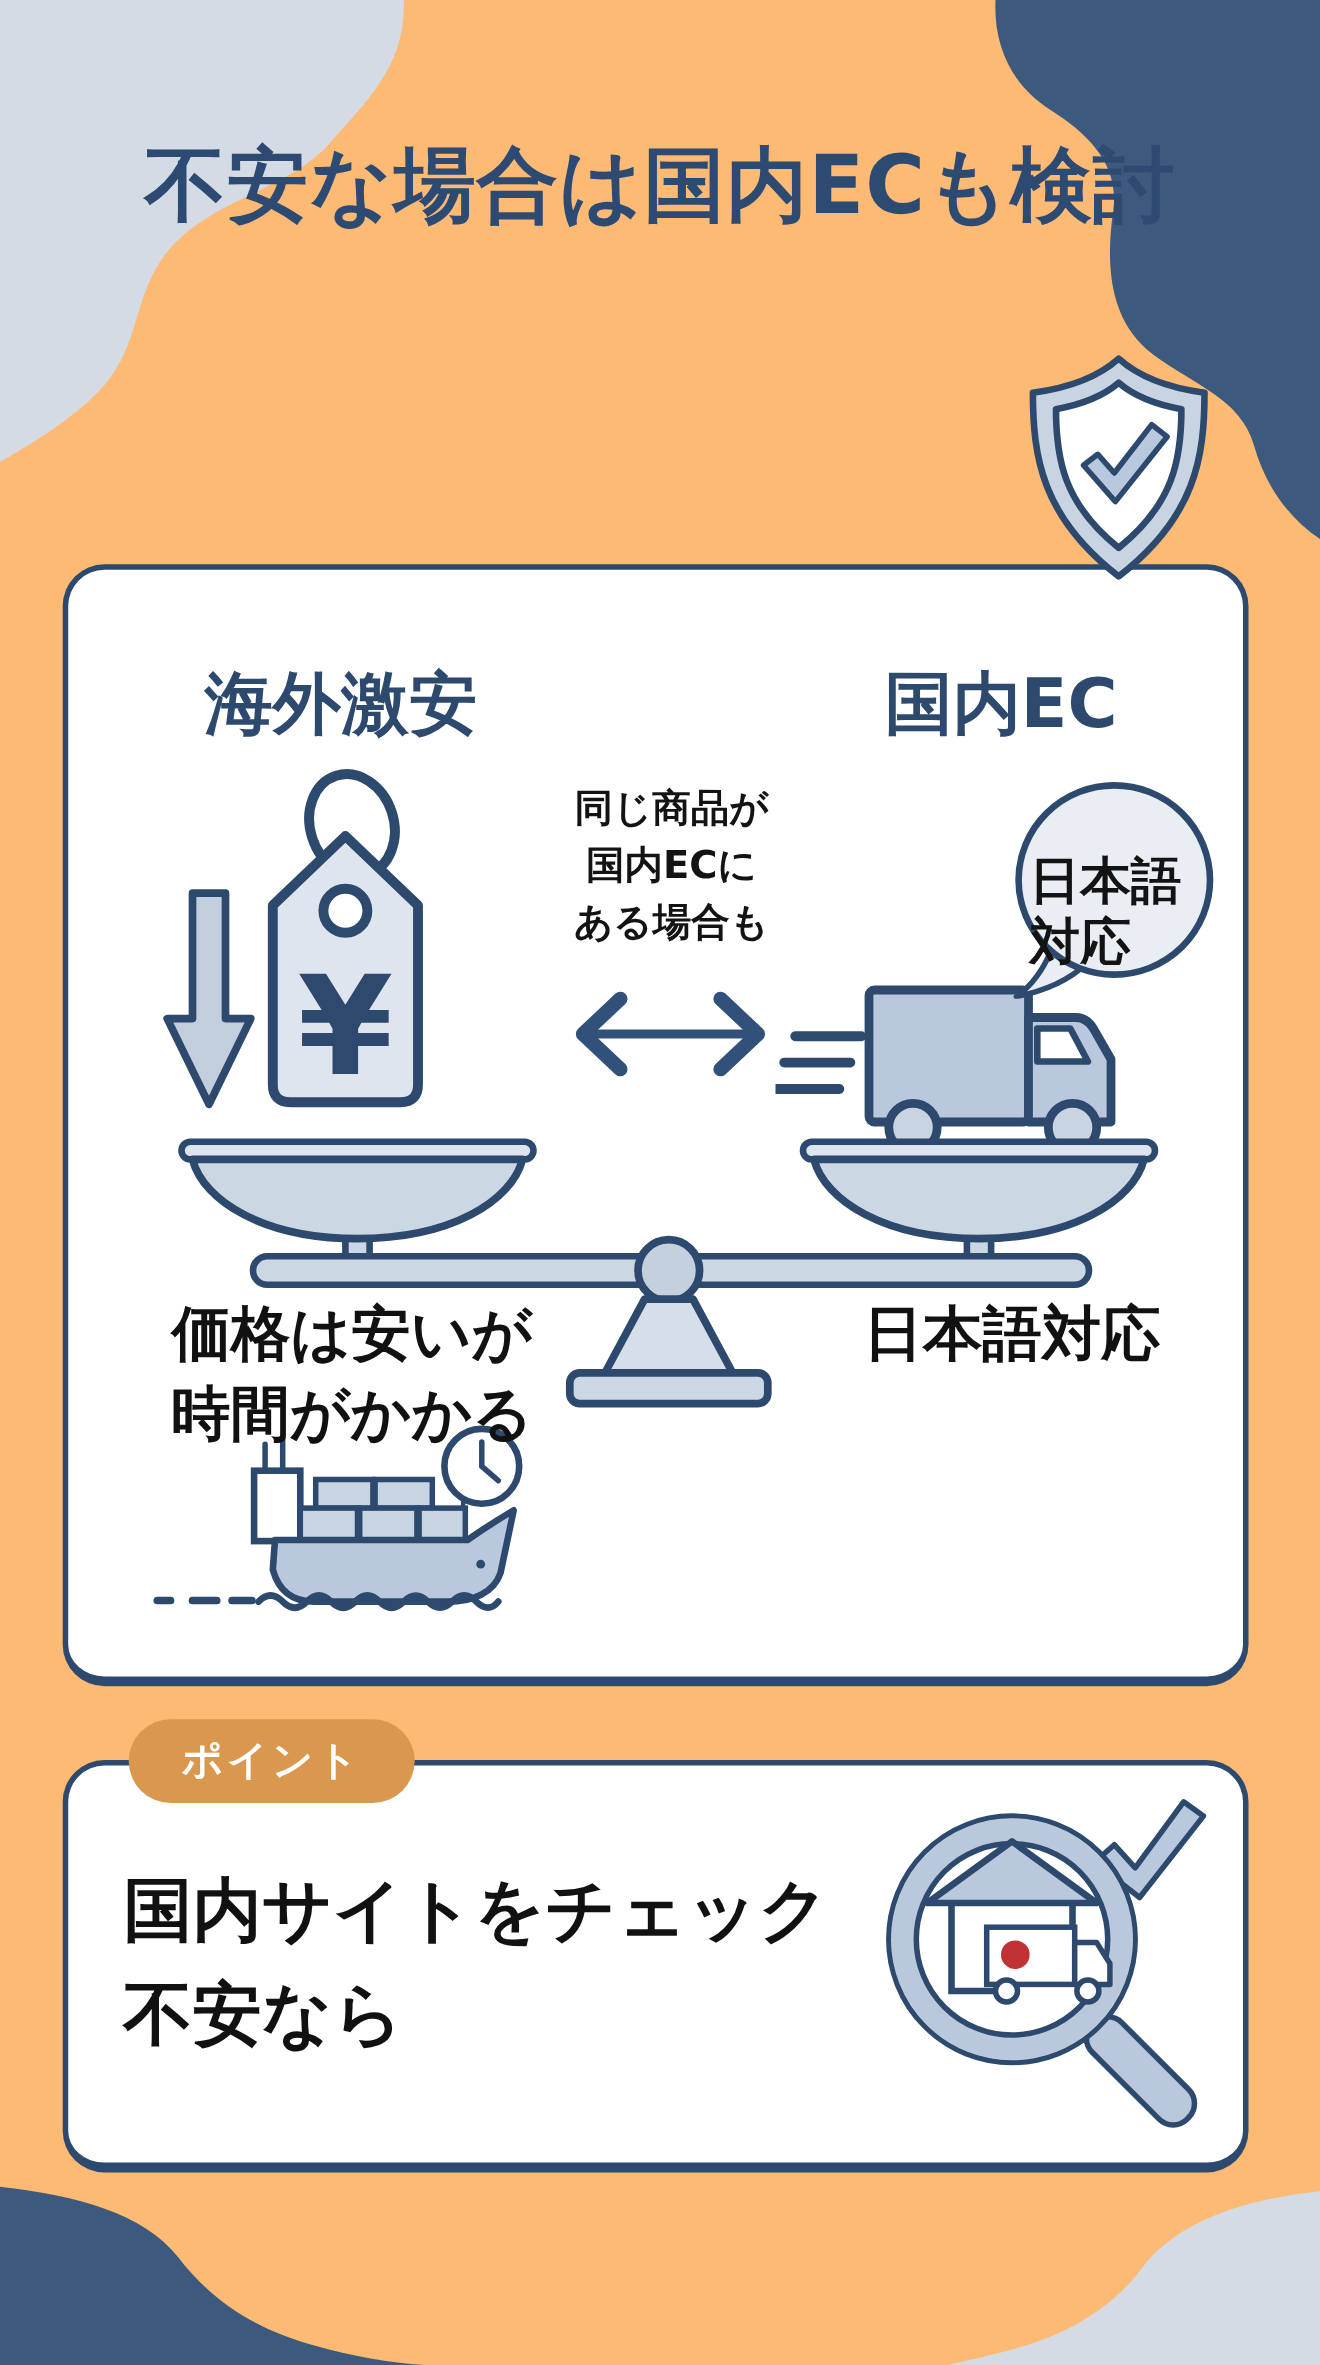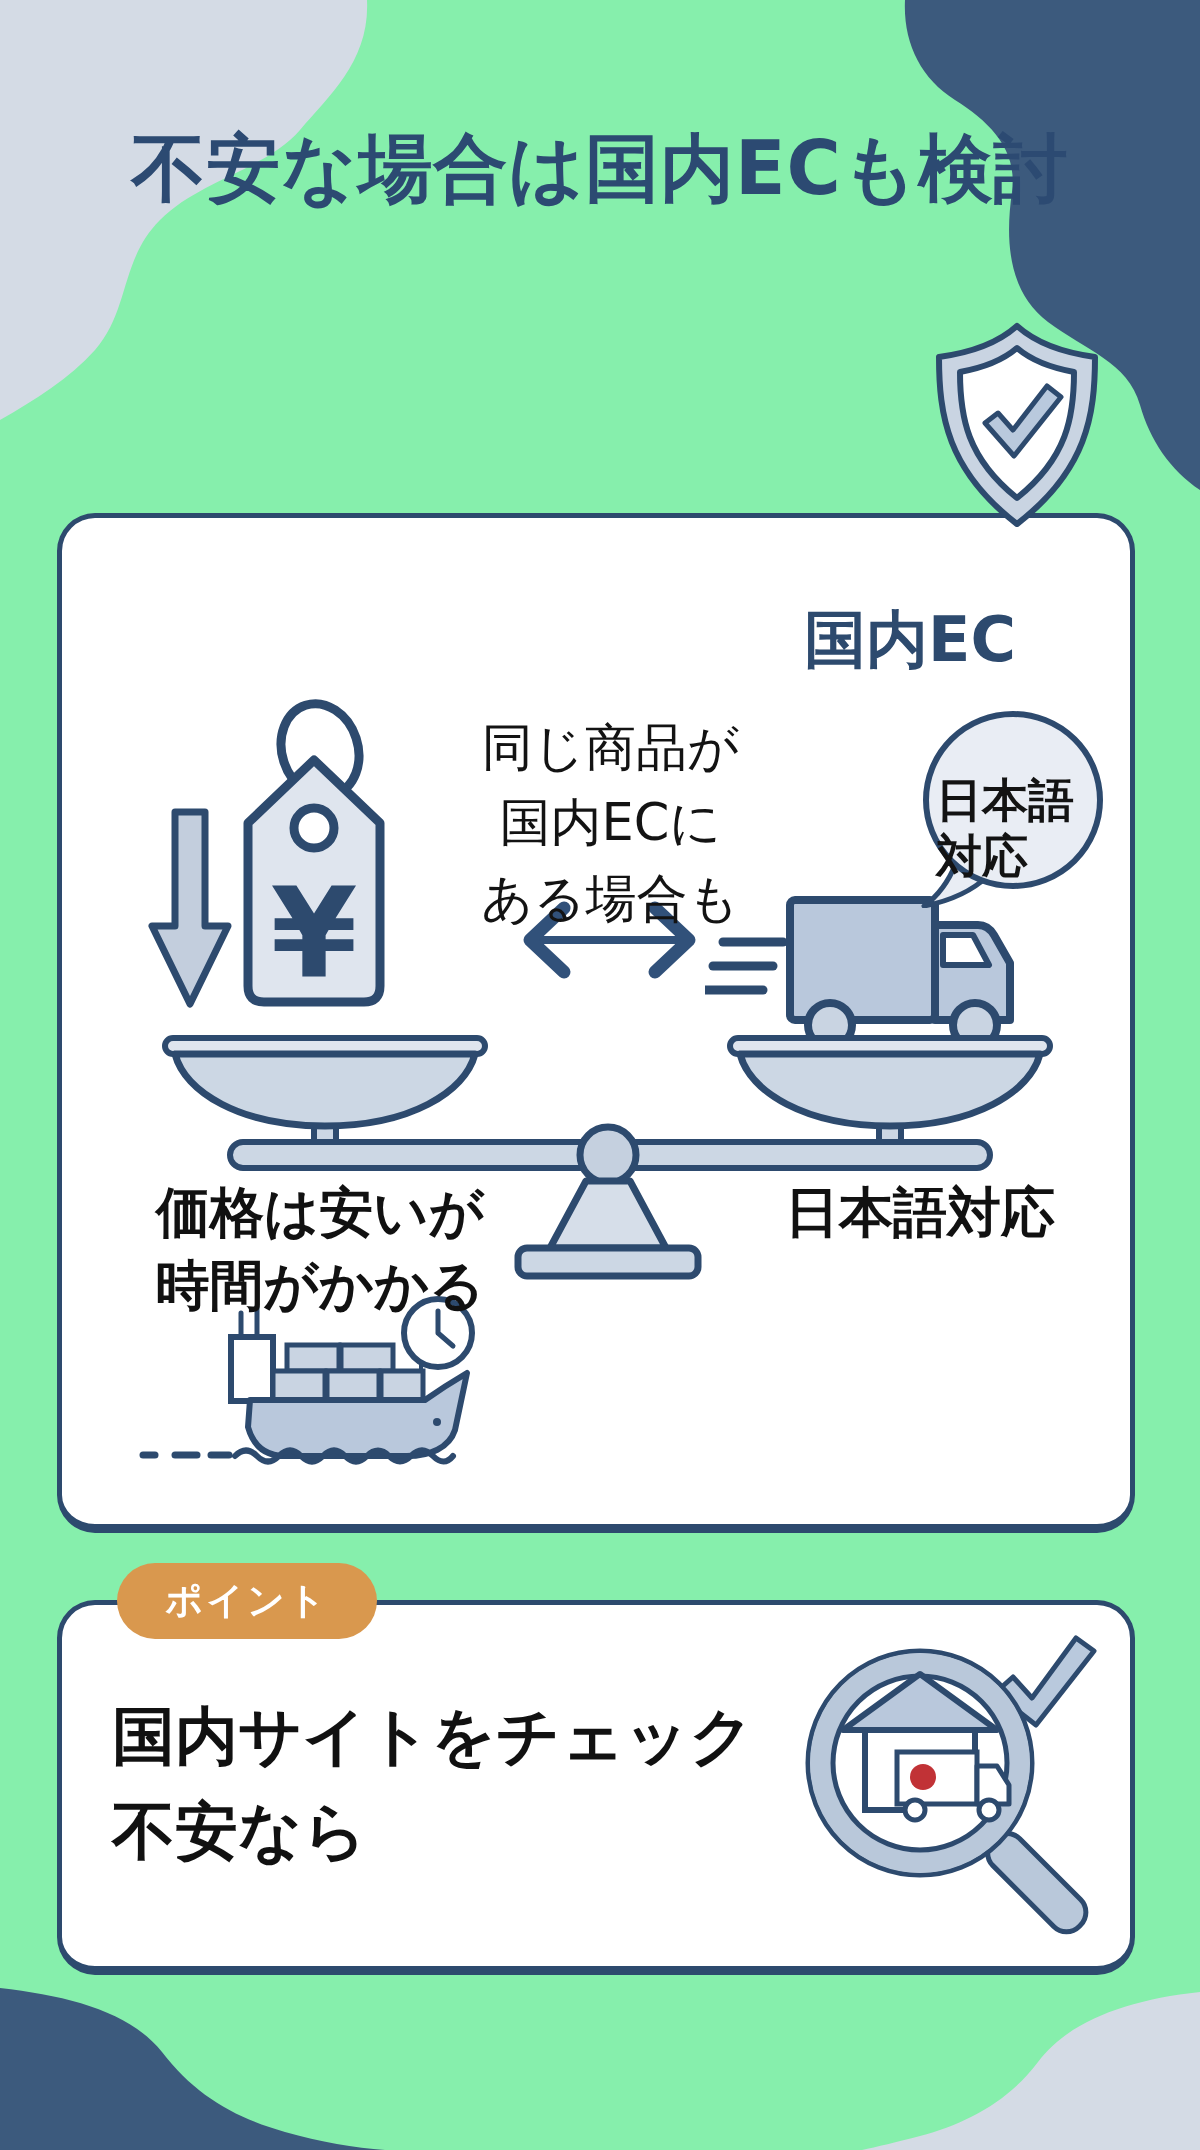--- a/index.html
+++ b/index.html
@@ -1,17 +1,17 @@
 <!DOCTYPE html>
 <html><head>
 <meta charset="utf-8">
 <style>
   html,body{margin:0;padding:0;}
   body{font-family:"DejaVu Sans","Liberation Sans",sans-serif;}
-  #page{position:relative;width:1200px;height:2150px;background:#86efac;overflow:hidden;}
+  #page{position:relative;width:1200px;height:2150px;background:#fdba74;overflow:hidden;}
   .abs{position:absolute;}
   svg{display:block;}
 
   
   .title{top:120px;left:0;width:100%;text-align:center;font-size:74px;font-weight:900;
          color:#2c4a72;letter-spacing:1px;z-index:3;}
   .subtitle{top:243px;left:90px;font-size:51px;font-weight:900;color:#1a1a1c;
             letter-spacing:1px;z-index:3;}
   .shield{top:320px;left:925px;z-index:5;}
 
@@ -24,21 +24,21 @@
               box-sizing:border-box;z-index:1;}
   .badge{left:117px;top:1563px;width:260px;height:76px;background:#d9984e;border-radius:38px;
          display:flex;align-items:center;justify-content:center;color:#ffffff;
          font-size:37px;font-weight:900;letter-spacing:3px;z-index:4;}
 
   
   .label-left{left:155px;top:598px;width:310px;text-align:center;font-size:62px;
               font-weight:900;color:#2d4a6e;z-index:3;}
   .label-right{left:755px;top:598px;width:310px;text-align:center;font-size:62px;
                font-weight:900;color:#2d4a6e;z-index:3;}
-  .note{left:478px;top:710px;width:265px;text-align:center;font-size:51px;font-weight:400;
+  .note{left:478px;top:710px;width:265px;text-align:center;font-size:35px;font-weight:700;
         color:#131313;line-height:1.48;z-index:3;}
   .bubble-text{left:936px;top:772px;width:155px;text-align:left;font-size:46px;
                font-weight:900;color:#131313;line-height:1.22;z-index:4;}
   .caption-left{left:125px;top:1176px;width:390px;text-align:center;font-size:54px;
                 font-weight:900;color:#111111;line-height:1.36;z-index:3;}
   .caption-right{left:725px;top:1176px;width:390px;text-align:center;font-size:54px;
                  font-weight:900;color:#111111;line-height:1.36;z-index:3;}
 
   
   .point-text{left:112px;top:1690px;font-size:63px;font-weight:900;color:#111111;
@@ -70,20 +70,21 @@
   <div class="abs title">不安な場合は国内ECも検討</div>
 
   <svg class="abs shield" width="185" height="212" viewBox="0 0 185 212">
     <path d="M92,6 C112,24 140,33 170,37 C170,95 162,150 92,204 C22,150 14,95 14,37 C44,33 72,24 92,6 Z" fill="#c9d4e2" stroke="#2d4a6e" stroke-width="6" stroke-linejoin="round"></path>
     <path d="M92,28 C107,41 127,48 149,52 C149,97 142,138 92,178 C42,138 35,97 35,52 C57,48 77,41 92,28 Z" fill="#ffffff" stroke="#2d4a6e" stroke-width="6" stroke-linejoin="round"></path>
     <path d="M60,103 L73,93 L88,110 L122,66 L136,77 L89,136 Z" fill="#b9c9dd" stroke="#2d4a6e" stroke-width="5" stroke-linejoin="round"></path>
   </svg>
 
   <div class="abs main-card"></div>
 
+  <div class="abs label-left">海外激安</div>
   <div class="abs label-right">国内EC</div>
 
   <div class="abs note">
     <div>同じ商品が</div>
     <div>国内ECに</div>
     <div>ある場合も</div>
   </div>
 
   <svg class="abs tag-icon" width="170" height="330" viewBox="0 0 170 330">
     <ellipse cx="92" cy="62" rx="38" ry="47" transform="rotate(-18 92 62)" fill="none" stroke="#2d4a6e" stroke-width="9"></ellipse>

